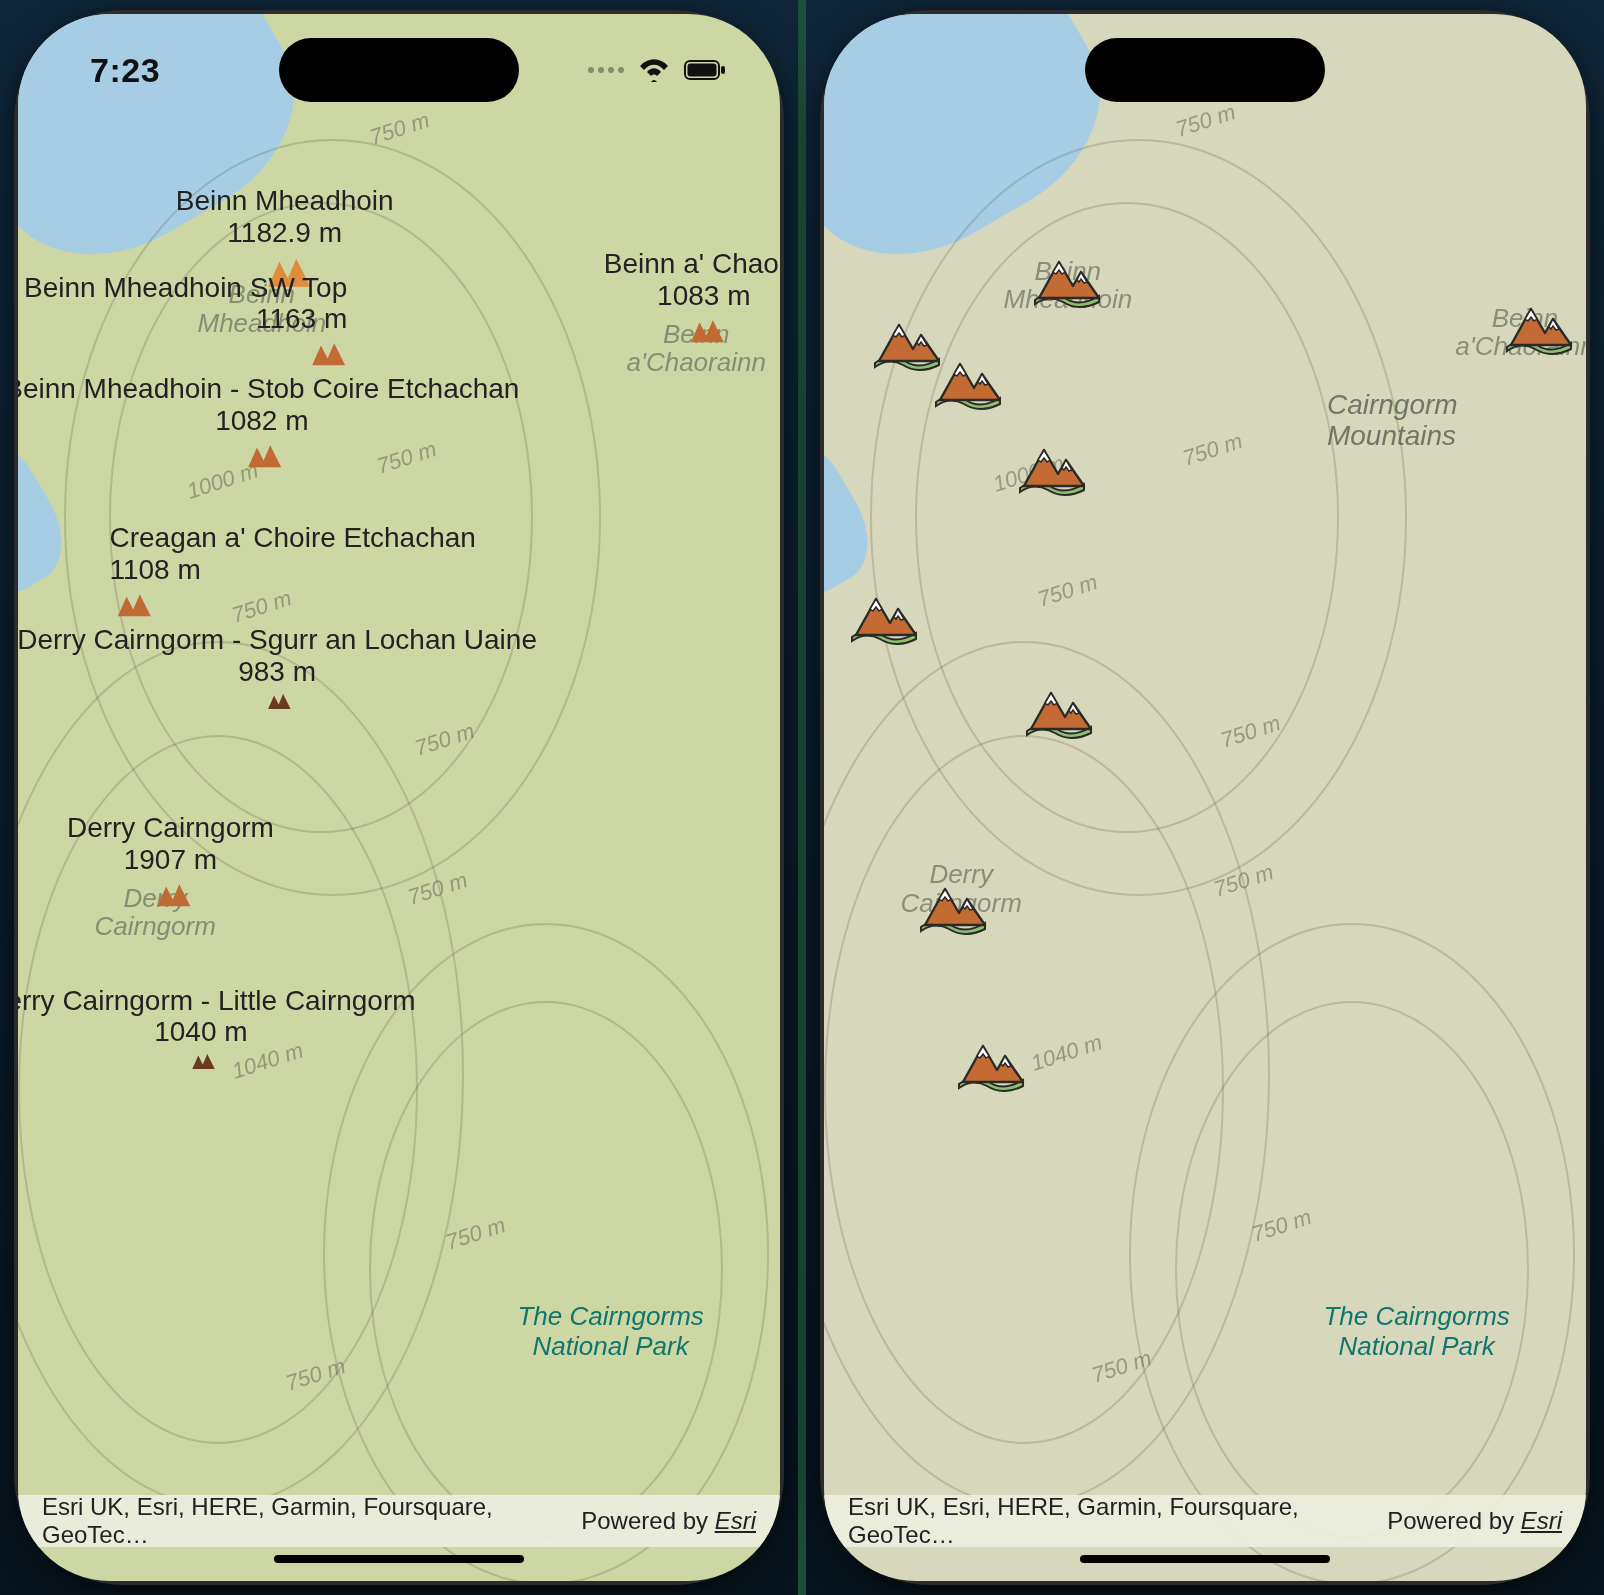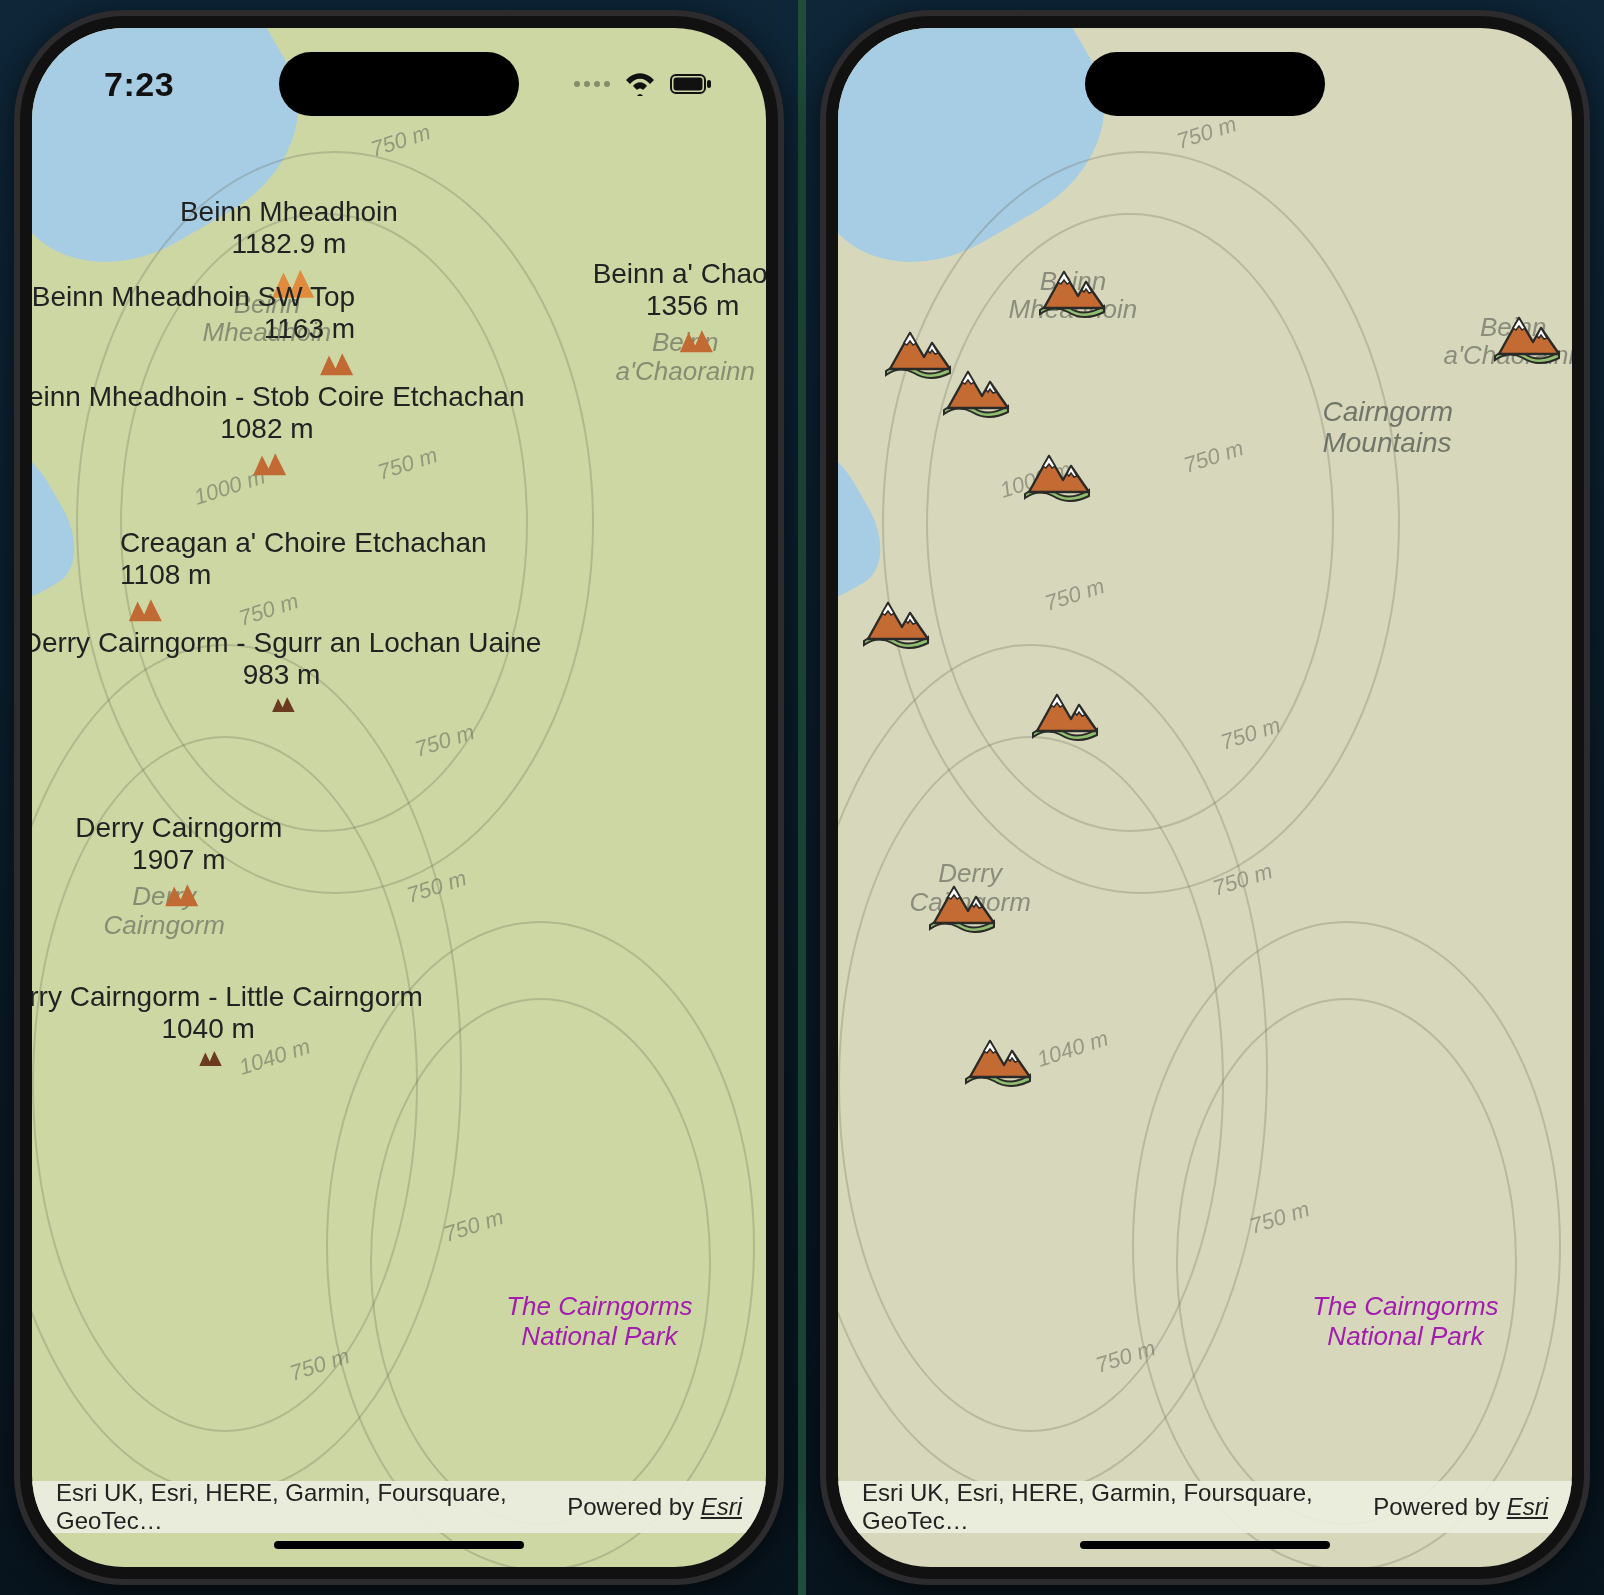--- a/index.html
+++ b/index.html
@@ -24,21 +24,21 @@
     background: #1f4d3a;
   }
   .phone {
     position: absolute;
     top: 10px;
     width: 770px;
     height: 1575px;
     border-radius: 110px;
     background: #111;
     box-shadow: inset 0 0 0 6px #2c2c2e, 0 6px 30px rgba(0,0,0,.6);
-    padding: 18px;
+    padding: 4px;
     box-sizing: border-box;
   }
   .phone.left  { left: 14px; }
   .phone.right { left: 820px; }
   .screen {
     position: relative;
     width: 100%;
     height: 100%;
     border-radius: 92px;
     overflow: hidden;
@@ -65,21 +65,21 @@
     position: absolute;
     color: rgba(100,100,90,.55);
     font-size: 22px;
     font-style: italic;
     transform: rotate(-18deg);
     white-space: nowrap;
   }
   .park-label {
     position: absolute;
     text-align: center;
-    color: #a21caf;
+    color: #0f766e;
     font-style: italic;
     font-size: 26px;
     line-height: 1.15;
     white-space: nowrap;
   }
   .place-label {
     position: absolute;
     color: rgba(90,95,85,.62);
     font-style: italic;
     font-size: 26px;
@@ -238,21 +238,21 @@
 
         <div class="park-label" style="right:10%; bottom:14%;">
           <div>The Cairngorms</div>
           <div>National Park</div>
         </div>
 
         <div id="left-marker-host">
             <div class="marker-a" style="left: 35%; top: 11%;"><div class="mname">Beinn Mheadhoin</div><div class="melev">1182.9 m</div><span class="mtri tri-lg"><svg viewBox="0 0 40 28">
                   <path d="M8 26 L16 8 L22 20 L28 6 L38 26 Z" fill="#e08b3e"></path>
                 </svg></span></div>
-            <div class="marker-a" style="left: 90%; top: 15%;"><div class="mname">Beinn a' Chaora</div><div class="melev">1356 m</div><span class="mtri tri-md"><svg viewBox="0 0 40 28">
+            <div class="marker-a" style="left: 90%; top: 15%;"><div class="mname">Beinn a' Chaora</div><div class="melev">1083 m</div><span class="mtri tri-md"><svg viewBox="0 0 40 28">
                   <path d="M8 26 L16 8 L22 20 L28 6 L38 26 Z" fill="#c16a34"></path>
                 </svg></span></div>
             <div class="marker-a" style="left: 22%; top: 16.5%; text-align: right;"><div class="mname">Beinn Mheadhoin SW Top</div><div class="melev">1163 m</div><span class="mtri tri-md"><svg viewBox="0 0 40 28">
                   <path d="M8 26 L16 8 L22 20 L28 6 L38 26 Z" fill="#c16a34"></path>
                 </svg></span></div>
             <div class="marker-a" style="left: 32%; top: 23%;"><div class="mname">Beinn Mheadhoin - Stob Coire Etchachan</div><div class="melev">1082 m</div><span class="mtri tri-md"><svg viewBox="0 0 40 28">
                   <path d="M8 26 L16 8 L22 20 L28 6 L38 26 Z" fill="#c16a34"></path>
                 </svg></span></div>
             <div class="marker-a" style="left: 12%; top: 32.5%; text-align: left; transform: translate(0px, 0px);"><div class="mname">Creagan a' Choire Etchachan</div><div class="melev">1108 m</div><span class="mtri tri-md"><svg viewBox="0 0 40 28">
                   <path d="M8 26 L16 8 L22 20 L28 6 L38 26 Z" fill="#c16a34"></path>

